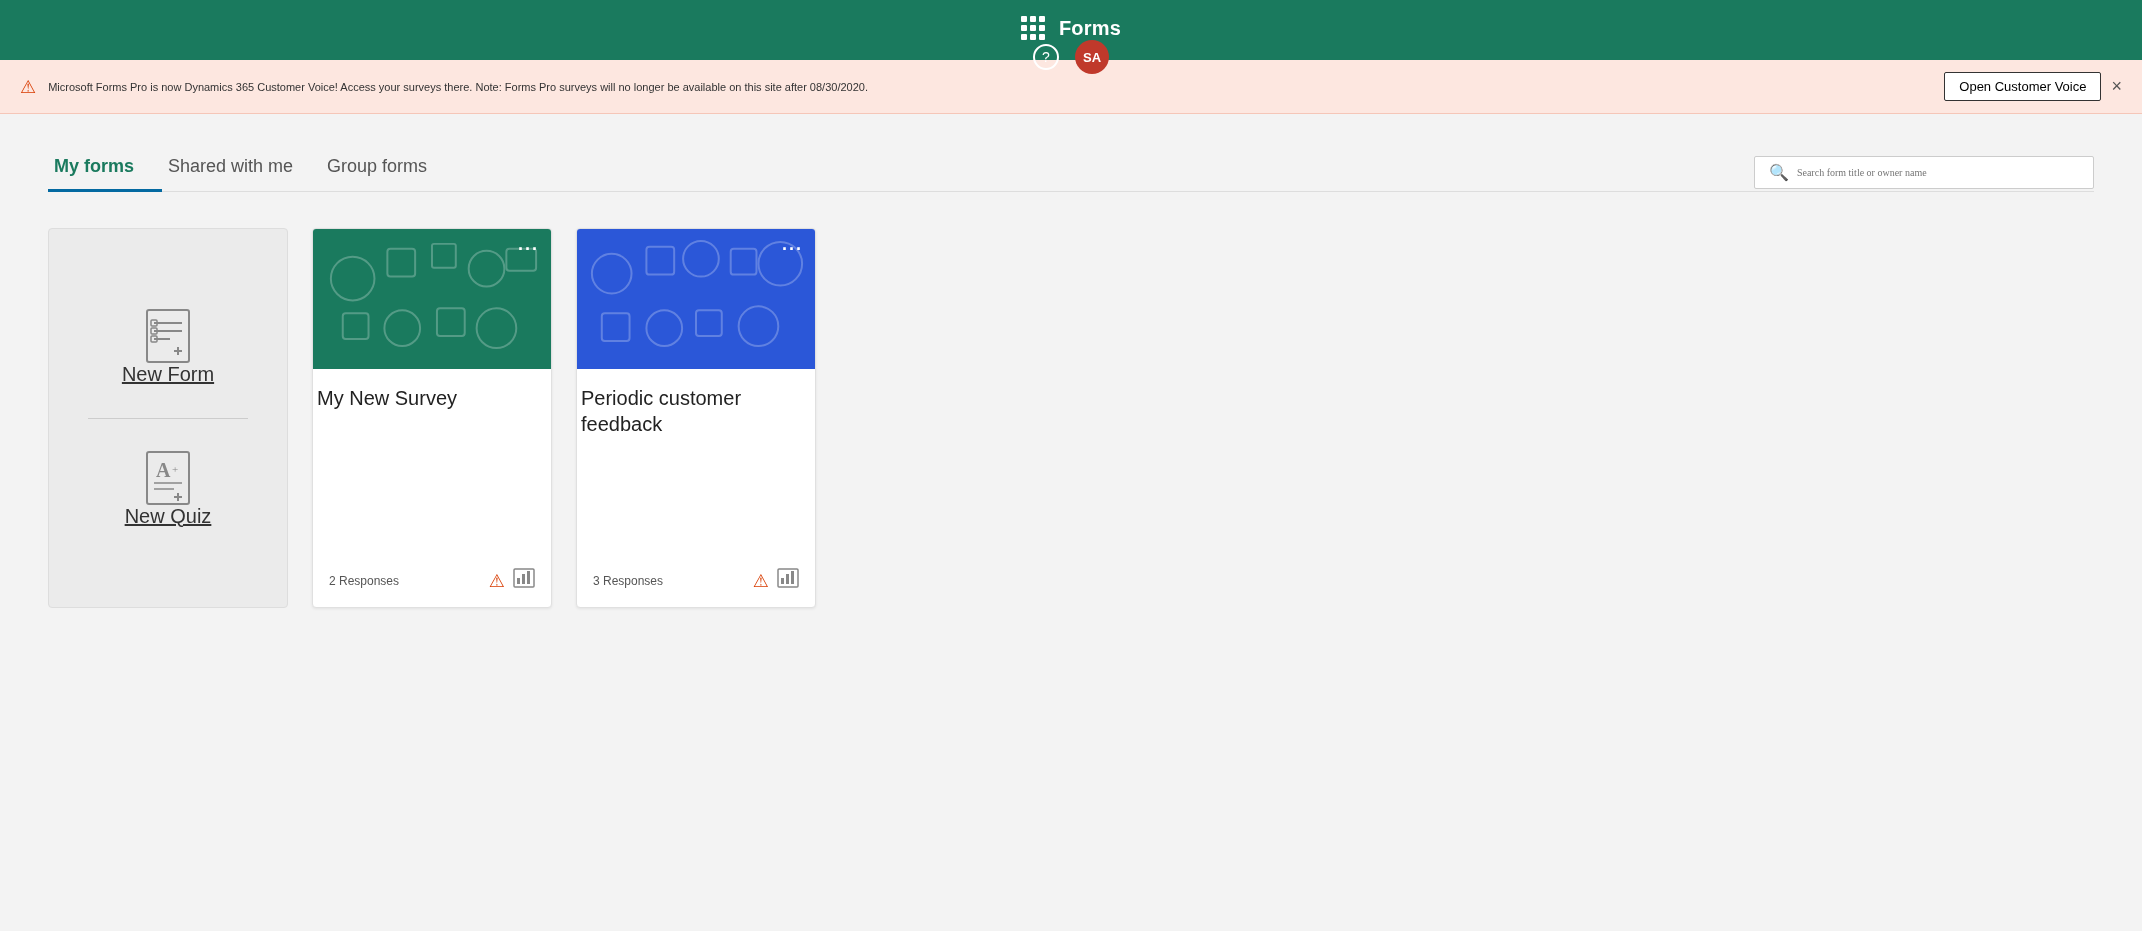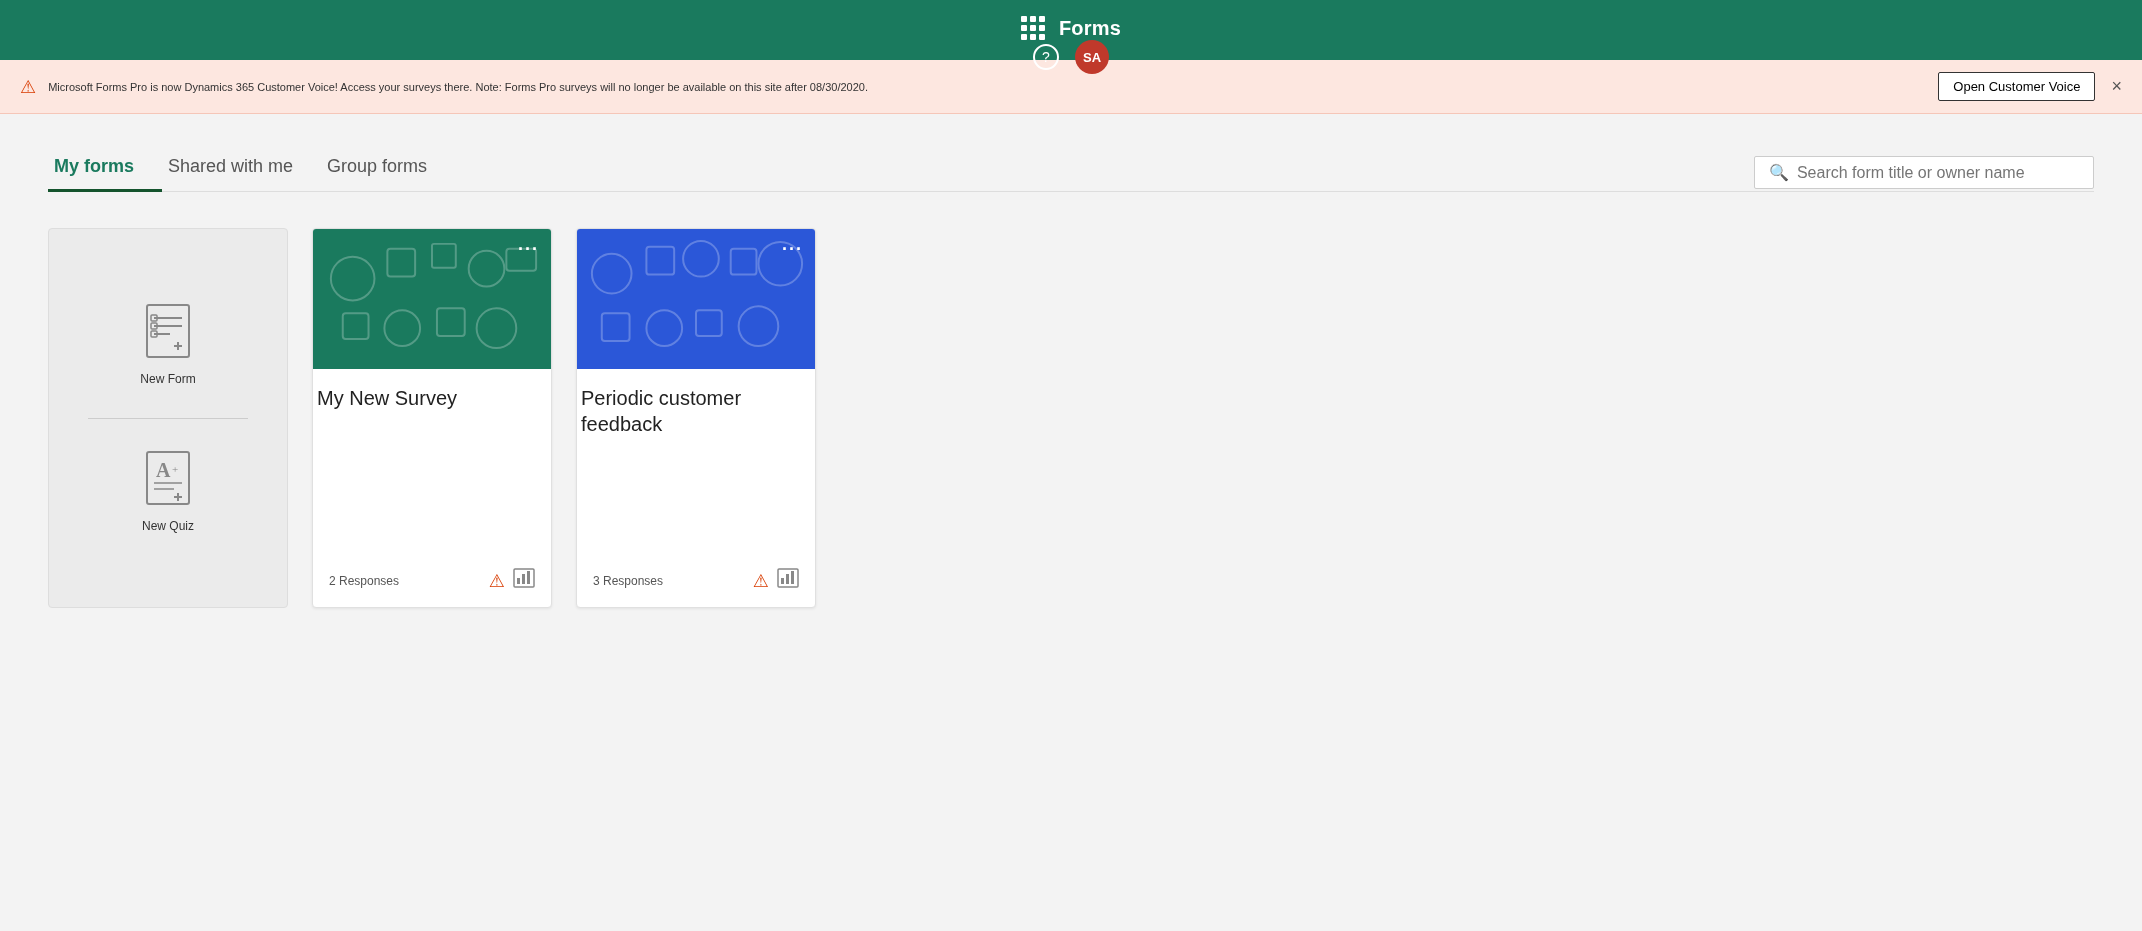--- a/index.html
+++ b/index.html
@@ -63,21 +63,21 @@
       background: #fde7e0;
       padding: 12px 20px;
       display: flex;
       align-items: center;
       justify-content: space-between;
       border-bottom: 1px solid #f5c6b8;
     }
     .banner-left { display: flex; align-items: center; gap: 12px; }
     .banner-warning-icon { color: #d83b01; font-size: 18px; }
     .banner-text { font-size: 11px; color: #333; }
-    .banner-right { display: flex; align-items: center; gap: 16px; }
+    .banner-right { display: flex; align-items: center; gap: 10px; }
     .banner-button {
       border: 1px solid #333;
       background: #fff;
       padding: 6px 14px;
       font-size: 13px;
       cursor: pointer;
       border-radius: 2px;
       font-family: 'Segoe UI', Arial, sans-serif;
     }
     .banner-close { font-size: 18px; cursor: pointer; color: #555; background: none; border: none; }
@@ -101,41 +101,41 @@
       padding: 10px 28px 12px 6px;
       font-size: 18px;
       color: #555;
       cursor: pointer;
       border-bottom: 3px solid transparent;
       margin-bottom: -1px;
       white-space: nowrap;
     }
     .tab.active {
       color: #1a7a5e;
-      border-bottom: 3px solid #14532d;
+      border-bottom: 3px solid #0369a1;
       font-weight: 600;
     }
     .search-box {
       display: flex;
       align-items: center;
       border: 1px solid #ccc;
       background: #fff;
       padding: 6px 14px;
       border-radius: 2px;
       width: 340px;
       margin-bottom: 2px;
     }
     .search-icon { color: #888; margin-right: 8px; font-size: 16px; }
     .search-input {
       border: none;
       outline: none;
-      font-size: 16px;
+      font-size: 10px;
       color: #888;
       width: 100%;
-      font-family: Liberation Sans, sans-serif;
+      font-family: Liberation Serif, serif;
       background: transparent;
     }
 
     
     .cards-grid {
       display: flex;
       gap: 24px;
       flex-wrap: wrap;
     }
 
@@ -159,21 +159,21 @@
       margin: 0;
     }
     .new-card-item {
       display: flex;
       flex-direction: column;
       align-items: center;
       padding: 32px 0;
       width: 100%;
       cursor: pointer;
     }
-    .new-card-label { margin-top: 14px; font-size: 12px; color: #333; }
+    .new-card-label { font-size: 20px; color: #333; text-decoration: underline; }
 
     
     .form-card {
       background: #fff;
       border-radius: 4px;
       width: 240px;
       overflow: hidden;
       border: 1px solid #e0e0e0;
       display: flex;
       flex-direction: column;

